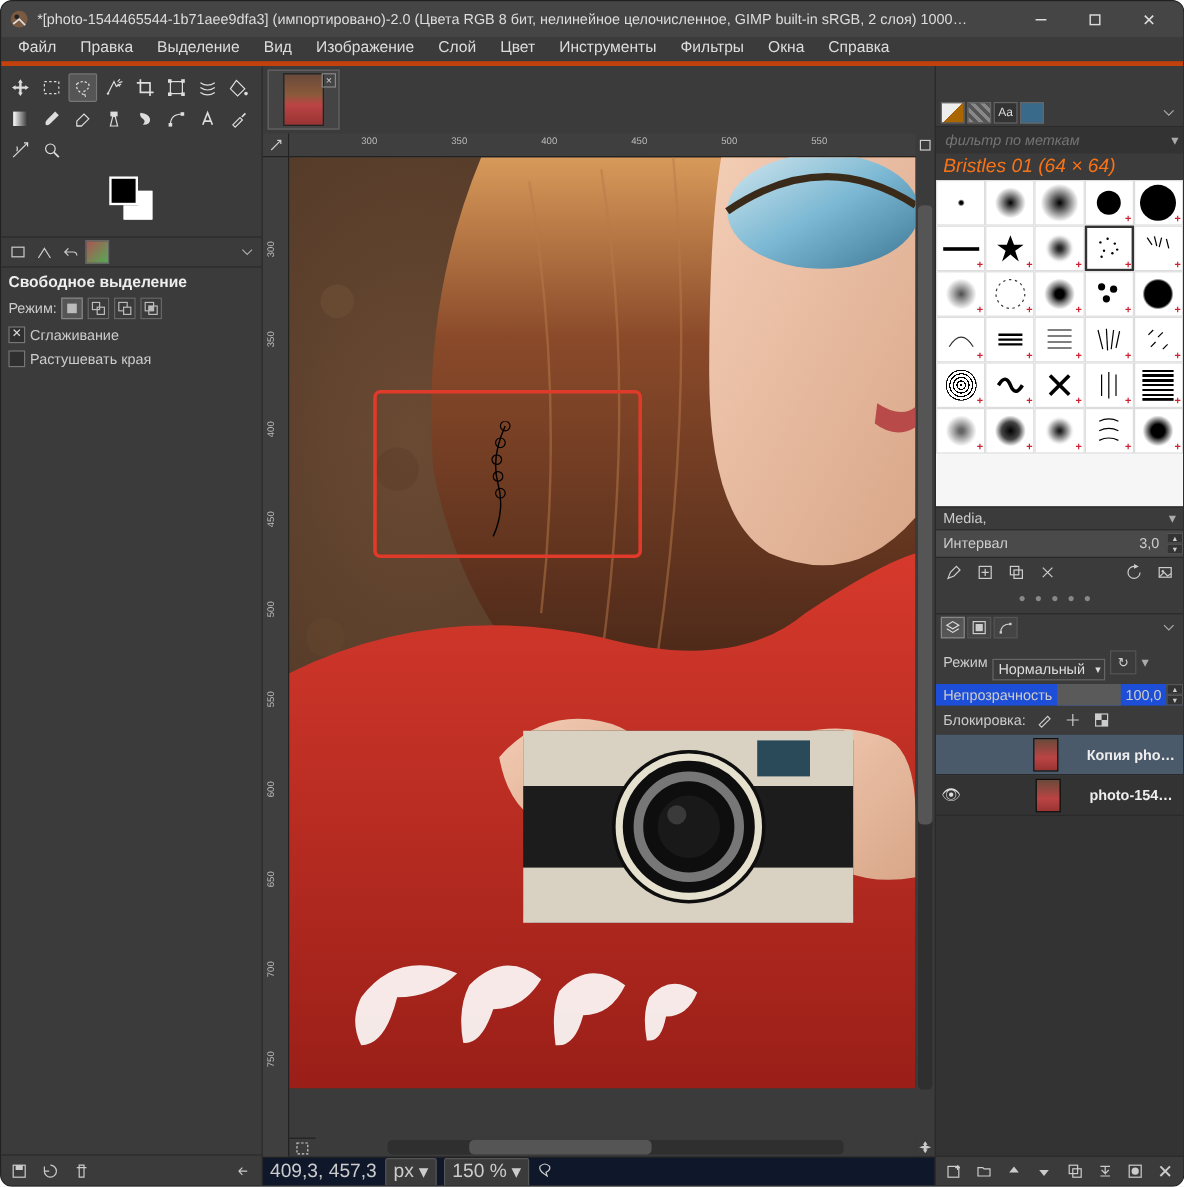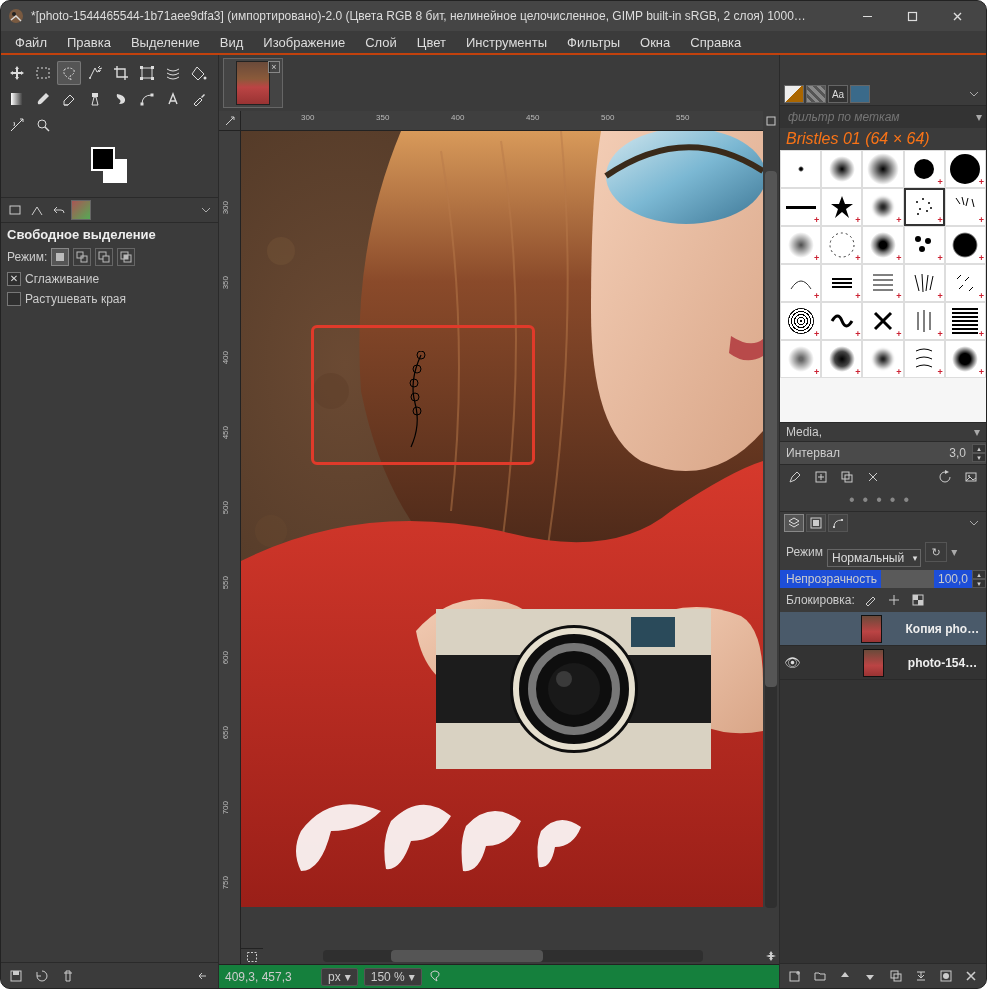--- a/index.html
+++ b/index.html
@@ -6,21 +6,21 @@
   html, body { width: 987px; height: 989px; overflow: hidden; font-family: "Segoe UI", Arial, sans-serif; font-size: 12px; background: #fff; }
   .window { width: 987px; height: 989px; display: flex; flex-direction: column; background: #3b3b3b; color: #ccc; border-radius: 10px; overflow: hidden; border: 1px solid #222; }
 
   
   .titlebar { height: 30px; background: #454545; display: flex; align-items: center; padding: 0 6px; color: #ddd; }
   .titlebar .icon-wrap { width: 18px; height: 18px; margin-right: 6px; display: flex; align-items: center; justify-content: center; }
   .titlebar .title { flex: 1; white-space: nowrap; overflow: hidden; text-overflow: ellipsis; font-size: 12px; }
   .winbtn { width: 45px; height: 30px; display: flex; align-items: center; justify-content: center; color: #ddd; }
 
   
-  .menubar { height: 24px; background: #3b3b3b; display: flex; align-items: center; padding: 0 4px; border-bottom: 2px solid #c2410c; }
+  .menubar { height: 24px; background: #3b3b3b; display: flex; align-items: flex-start; padding: 0 4px; border-bottom: 4px solid #c2410c; }
   .menuitem { padding: 0 10px; display: flex; align-items: center; color: #ddd; font-size: 13px; cursor: default; }
 
   
   .mainarea { flex: 1; display: flex; overflow: hidden; }
 
   
   .leftdock { width: 218px; background: #3b3b3b; display: flex; flex-direction: column; border-right: 1px solid #2a2a2a; }
   .toolbox { padding: 6px 4px 2px 4px; display: flex; flex-wrap: wrap; gap: 2px; }
   .tool { width: 24px; height: 24px; display: flex; align-items: center; justify-content: center; color: #ddd; border-radius: 2px; }
   .tool.active { background: #555; box-shadow: inset 0 0 0 1px #777; }
@@ -65,21 +65,21 @@
   .sel-path { position: absolute; left: 160px; top: 220px; width: 40px; height: 100px; }
   .hscroll { height: 16px; background: #3b3b3b; display: flex; }
   .hscroll .track { flex: 1; background: #2f2f2f; margin: 2px 60px; border-radius: 4px; position: relative; }
   .hscroll .thumb { position: absolute; left: 18%; width: 40%; top: 0; bottom: 0; background: #555; border-radius: 4px; }
   .vscrollstrip { width: 16px; background: #3b3b3b; display: flex; flex-direction: column; }
   .vscrollstrip .track { flex: 1; background: #2f2f2f; margin: 40px 2px; border-radius: 4px; position: relative; }
   .vscrollstrip .thumb { position: absolute; top: 0%; height: 70%; left: 0; right: 0; background: #555; border-radius: 4px; }
   .navbtn { height: 16px; width: 16px; display: flex; align-items: center; justify-content: center; color:#ccc; }
   .qmask { height: 16px; width: 22px; border-top: 1px solid #222; display:flex; align-items:center; justify-content:center; }
 
-  .statusbar { height: 24px; background: #15803d; border-top: 1px solid #222; display: flex; align-items: center; gap: 6px; padding: 0 6px; font-size: 12px; color: #ccc; }
+  .statusbar { height: 24px; background: #0f172a; border-top: 1px solid #222; display: flex; align-items: center; gap: 6px; padding: 0 6px; font-size: 16px; color: #ccc; }
   .statusbar .field { background: #3b3b3b; border: 1px solid #555; padding: 1px 6px; border-radius: 2px; display:flex; align-items:center; gap:4px; }
   .statusbar .hint { flex: 1; white-space: nowrap; overflow: hidden; text-overflow: ellipsis; }
 
   
   .rightdock { width: 207px; background: #3b3b3b; border-left: 1px solid #2a2a2a; display: flex; flex-direction: column; }
   .rtabs { display: flex; align-items: center; gap: 2px; padding: 2px 4px; border-bottom: 1px solid #2a2a2a; margin-top: 28px; }
   .rtab { width: 20px; height: 18px; background: #555; border: 1px solid #666; display: flex; align-items: center; justify-content: center; font-size: 10px; color:#ddd; }
   .rtab.brush { background: linear-gradient(135deg, #eee 50%, #a60 50%); }
   .rtab.pattern { background: repeating-linear-gradient(45deg, #888 0 3px, #555 3px 6px); }
   .rtab.font { background: #333; }

